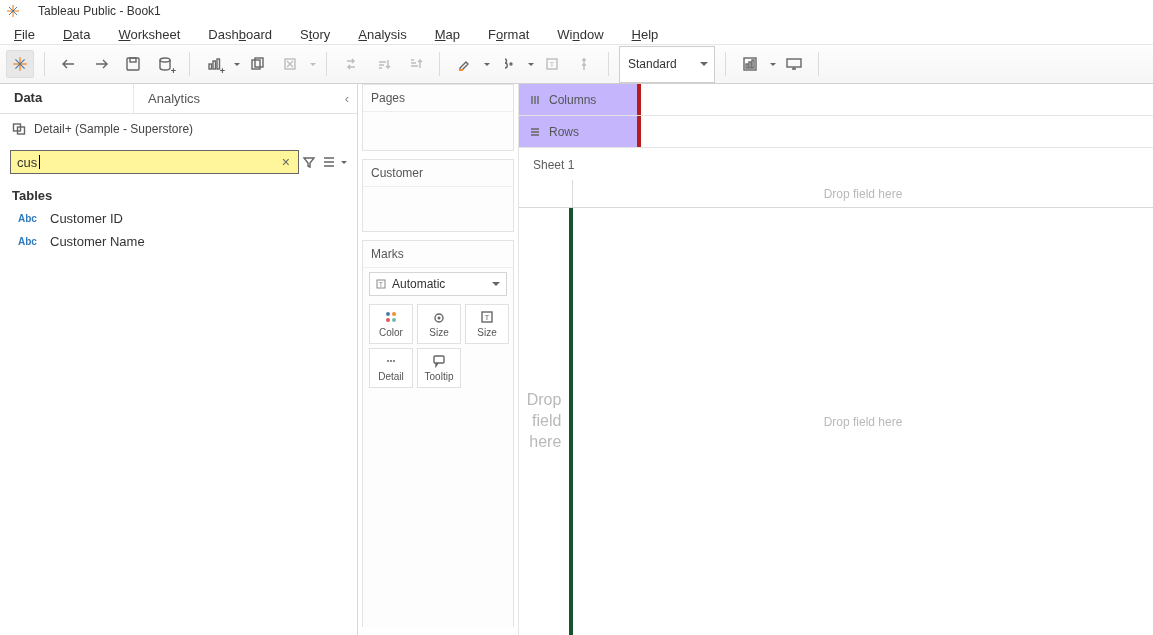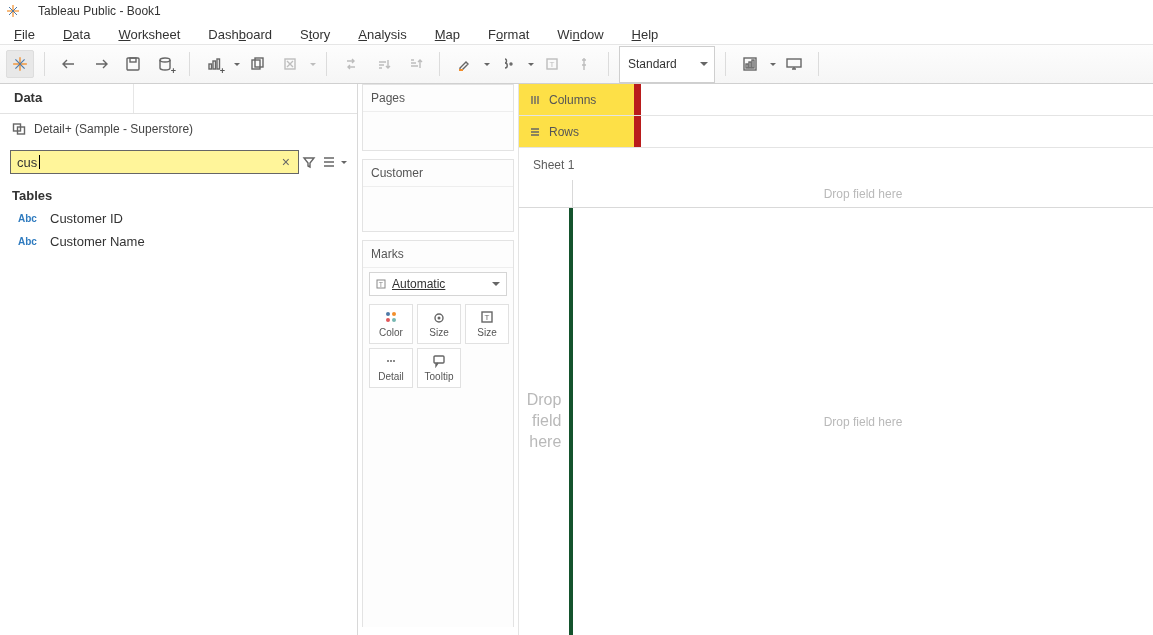--- a/index.html
+++ b/index.html
@@ -209,23 +209,23 @@
     display:flex; align-items:center;
     height:32px;
     border-bottom:1px solid #e4e4e4;
   }
   .shelf-lab {
     width:122px;
     display:flex; align-items:center; gap:8px;
     padding: 0 10px;
     font-size:12px;
     color:#555;
-    border-right:7px solid #b91c1c;
+    border-right:4px solid #b91c1c;
     height:100%;
-    background:#fde047;
+    background:#c4b5fd;
     text-align:center;
   }
   .shelf-drop {
     flex:1; height:100%;
   }
   .sheet-title {
     font-size: 12px;
     color:#5c5c5c;
     font-weight:300;
     padding: 10px 14px 8px;
@@ -405,20 +405,24 @@
       </svg>
   </div>
   <div class="tsep"></div>
 </div>
 
 <div class="main">
 
   <div class="datapane">
     <div class="dp-tabs">
       <div class="dp-tab data">Data</div>
+      <div class="dp-tab analytics">
+        <span>Analytics</span>
+        <span style="font-size:13px;color:#888;">‹</span>
+      </div>
     </div>
     <div class="dp-source">
       <span>
         <svg width="14" height="14" viewBox="0 0 14 14">
             <rect class="ico" x="1.5" y="2" width="7" height="7"></rect>
             <rect class="ico" x="5.5" y="5" width="7" height="7"></rect>
           </svg>
       </span>
       <span>Detail+ (Sample - Superstore)</span>
     </div>
@@ -456,21 +460,21 @@
       <div class="card-h">Pages</div>
       <div class="card-body"></div>
     </div>
     <div class="card filters">
       <div class="card-h">Customer</div>
       <div class="card-body"></div>
     </div>
     <div class="card marks">
       <div class="card-h">Marks</div>
       <div class="marks-type">
-        <span style="display:flex;align-items:center;gap:6px;text-decoration:underline;">
+        <span style="display:flex;align-items:center;gap:6px;">
           <span>
             <svg width="10" height="10" viewBox="0 0 10 10">
                 <rect x="1" y="1" width="8" height="8" fill="none" stroke="#888"></rect>
                 <text x="5" y="8" font-size="7" text-anchor="middle" fill="#888">T</text>
               </svg>
           </span>
           <span>Automatic</span>
         </span>
         <span class="caret"></span>
       </div>

